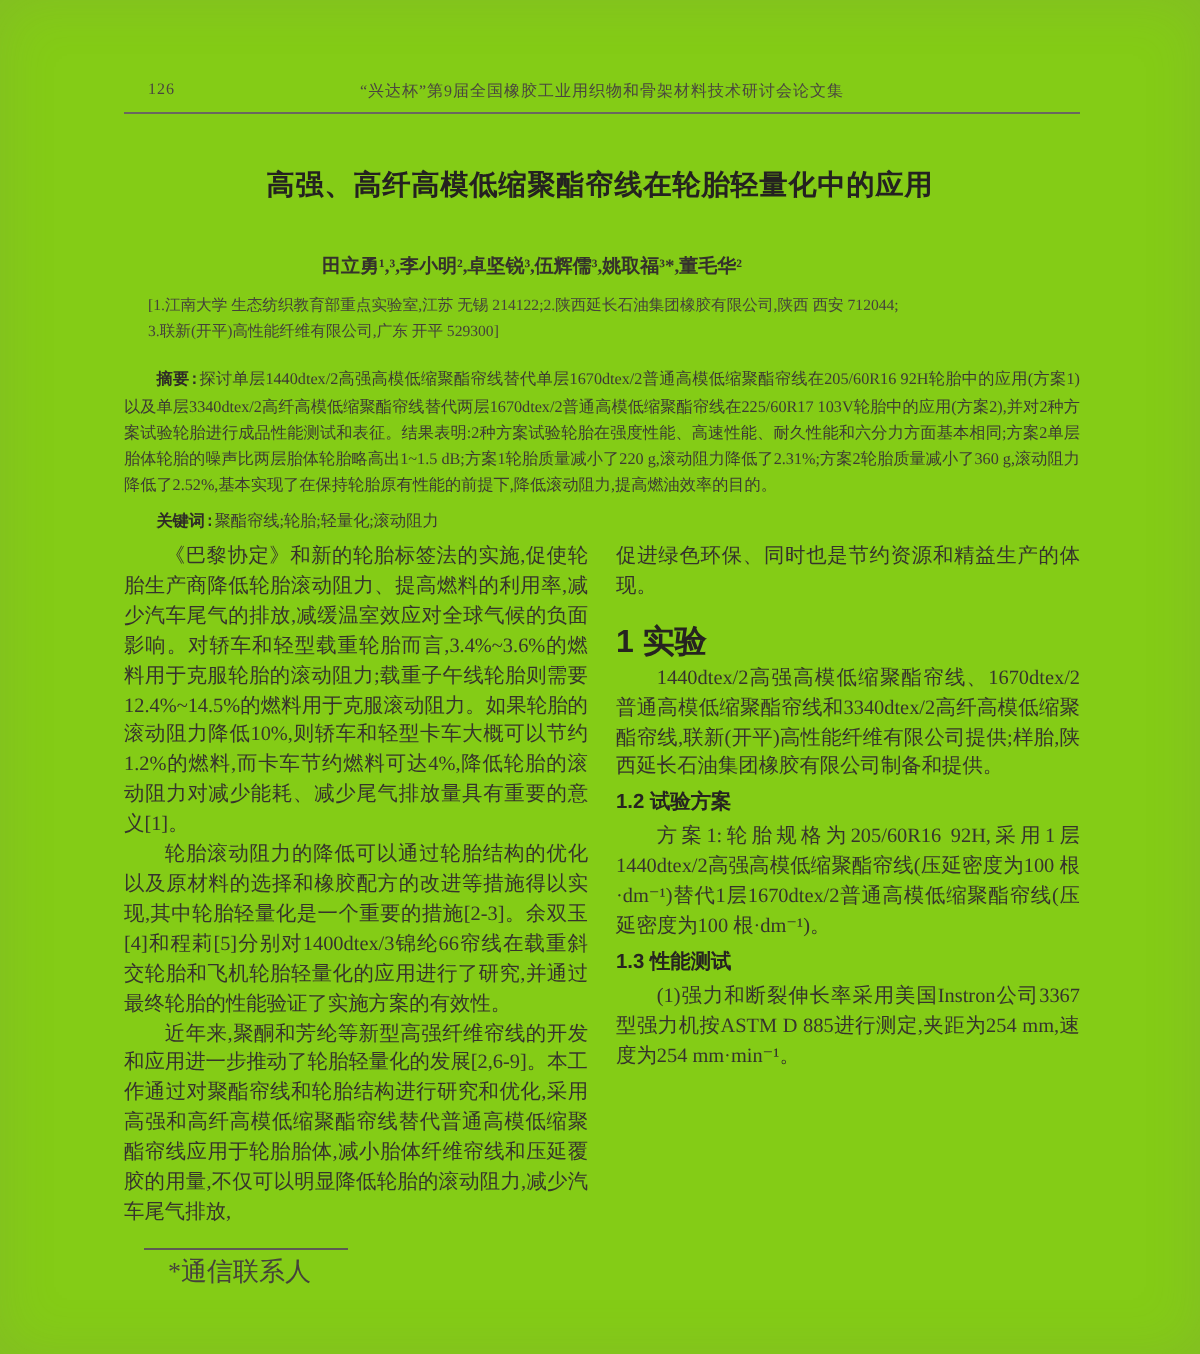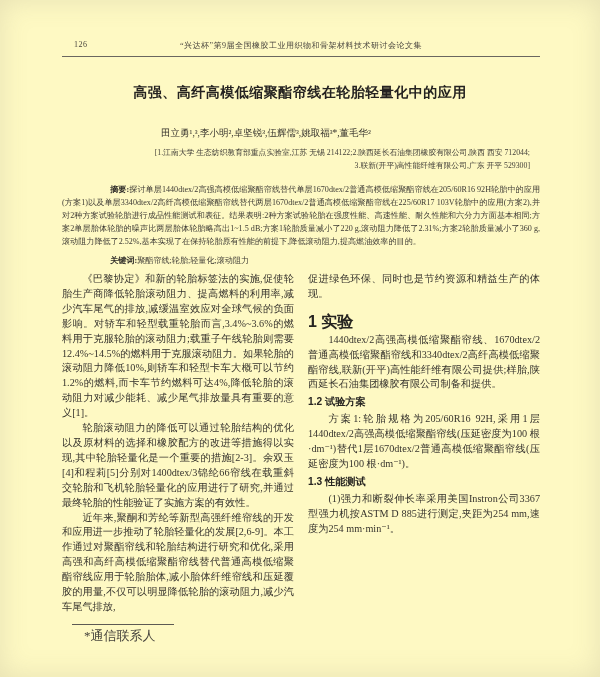--- a/index.html
+++ b/index.html
@@ -3,44 +3,44 @@
 <meta charset="utf-8">
 <style>
   html,body{margin:0;padding:0;}
   body{
     width:600px;height:677px;
     background:#e9e7e2;
     font-family:"Liberation Serif","DejaVu Serif",serif;
   }
   .page{
     position:relative;width:600px;height:677px;overflow:hidden;
-    background:#fef9c3;
+    background:#84cc16;
     box-shadow:inset 0 0 28px rgba(120,115,105,.18);
     color:#3a3732;
   }
   
   .header{position:absolute;top:40px;left:62px;width:478px;height:14px;font-size:8px;color:#4a463f;}
   .page-num{position:absolute;left:12px;top:0;letter-spacing:.5px;}
   .running-title{position:absolute;left:0;right:0;top:0;text-align:center;letter-spacing:.5px;}
   .header-rule{position:absolute;top:56px;left:62px;width:478px;border-top:1.3px solid #6a675f;}
   
   .paper-title{
     position:absolute;top:84px;left:0;width:600px;text-align:center;
     font-family:"Liberation Sans","DejaVu Sans",sans-serif;font-weight:700;
     font-size:14px;letter-spacing:.5px;color:#242220;
   }
-  .authors{position:absolute;top:127px;left:0;width:532px;text-align:center;font-size:9.5px;color:#35322c;}
-  .affils{position:absolute;top:146px;left:74px;width:456px;font-size:7.8px;line-height:13px;color:#45423b;text-align:right;}
+  .authors{position:absolute;top:127px;left:0;width:532px;text-align:center;font-size:9.5px;color:#35322c;font-weight:bold;}
+  .affils{position:absolute;top:146px;left:74px;width:456px;font-size:7.8px;line-height:13px;color:#45423b;}
   
   .abstract{
     position:absolute;top:183px;left:62px;width:478px;
     font-size:8.1px;line-height:13.1px;text-align:justify;color:#3d3a34;
   }
   .abstract p{margin:0;text-indent:2em;}
-  .abstract b,.keywords b{font-family:Liberation Serif, serif;font-weight:700;color:#2e2b27;margin-left:32px;}
+  .abstract b,.keywords b{font-family:Liberation Mono, monospace;font-weight:700;color:#2e2b27;}
   .keywords{position:absolute;top:255px;left:62px;width:478px;font-size:8.1px;text-indent:2em;color:#3d3a34;}
   
   .columns{position:absolute;top:272px;left:62px;width:478px;display:flex;gap:14px;}
   .col{width:232px;font-size:10.2px;line-height:14.9px;text-align:justify;color:#36332d;}
   .col p{margin:0;text-indent:2em;}
   .col p.cont{text-indent:0;}
   .h-sec{
     font-family:"Liberation Sans","DejaVu Sans",sans-serif;font-weight:700;
     font-size:16px;margin:13px 0 3px;color:#26241ف;color:#262420;
   }

